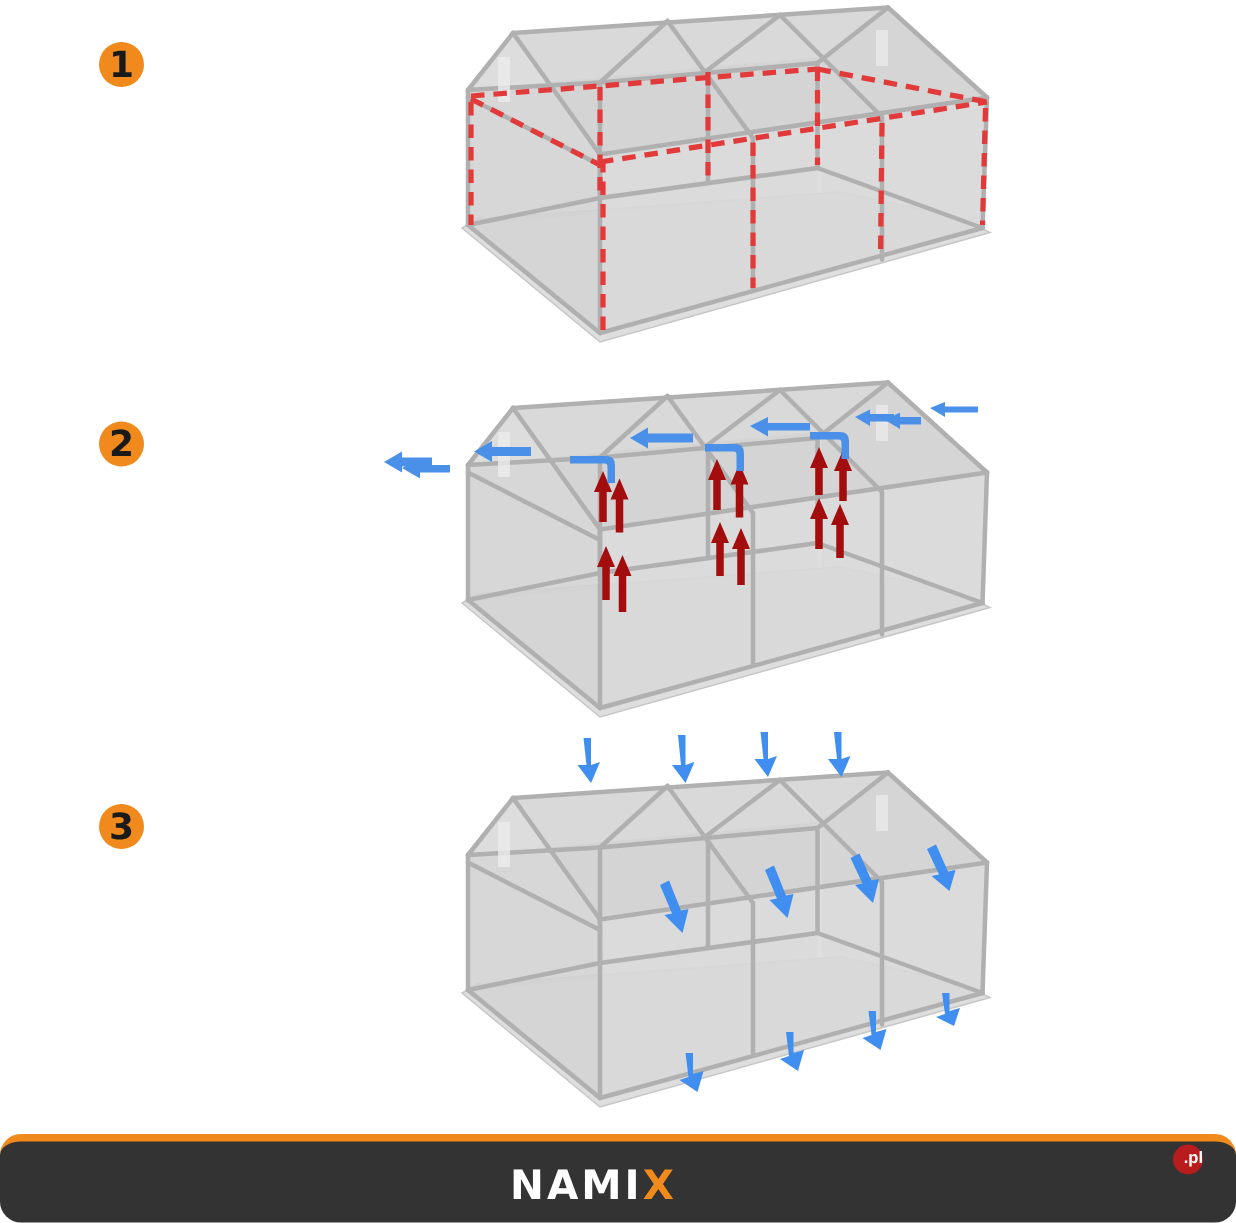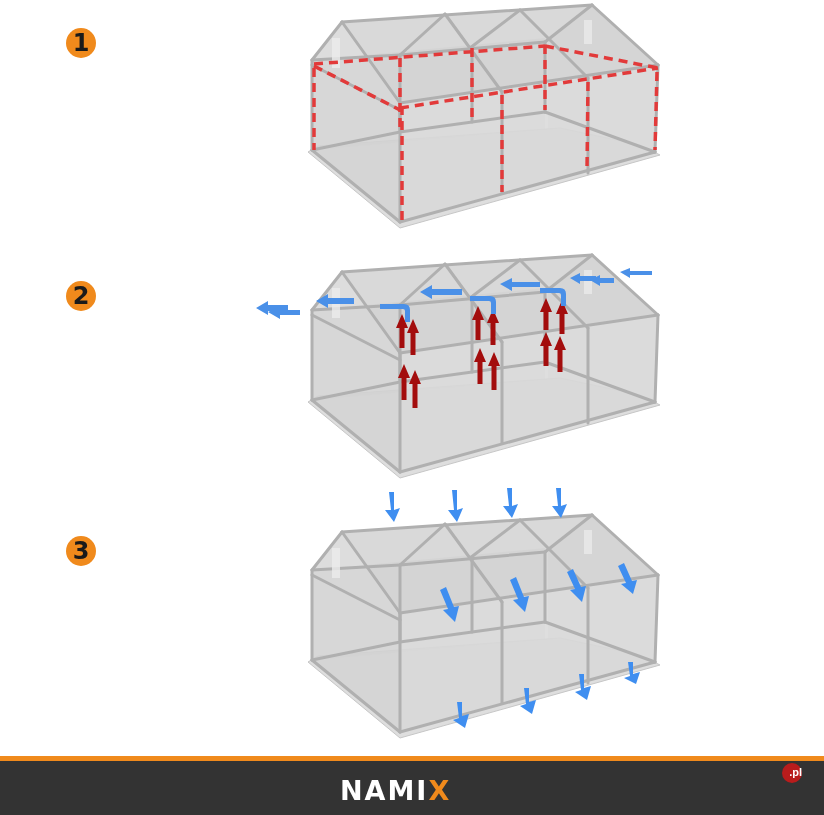--- a/index.html
+++ b/index.html
@@ -1,19 +1,19 @@
 <!DOCTYPE html>
 <html><head>
 <meta charset="utf-8">
 <style>
   html, body { margin:0; padding:0; }
   body { width:824px; height:815px; background:#ffffff; position:relative; overflow:hidden; font-family:"Liberation Sans", sans-serif; }
   .stage { position:absolute; left:0; top:0; width:824px; height:756px; }
   .step-badge { position:absolute; width:30px; height:30px; border-radius:50%; background:#f08a1c; color:#1a1a1a; font-family:"DejaVu Sans", sans-serif; font-weight:bold; font-size:24px; line-height:30px; text-align:center; }
-  .footer { position:absolute; left:0; top:756px; width:824px; height:59px; background:#333333; border-top:5px solid #f08a1c; box-sizing:border-box; }
+  .footer { position:absolute; left:0; top:756px; width:824px; height:59px; background:#333333; border-top:5px solid #f08a1c; box-sizing:border-box;border-radius:14px; }
   .namix { position:absolute; left:340px; top:14px; font-family:"DejaVu Sans", sans-serif; font-weight:bold; font-size:27px; letter-spacing:2px; color:#ffffff; }
   .namix .x { color:#f08a1c; }
   .sprzedajemy { position:absolute; left:636px; top:4px; font-family:"Liberation Sans", sans-serif; font-weight:bold; font-size:22px; color:#d8d8d8; letter-spacing:-0.5px; }
   .pl-badge { position:absolute; left:782px; top:2px; width:20px; height:20px; border-radius:50%; background:#b91c1c; color:#ffffff; font-family:"Liberation Sans", sans-serif; font-weight:bold; font-size:11px; line-height:19px; text-align:right; }
   svg.tents { position:absolute; left:0; top:0; }
 </style>
 </head>
 <body>
 
 <div class="stage">

